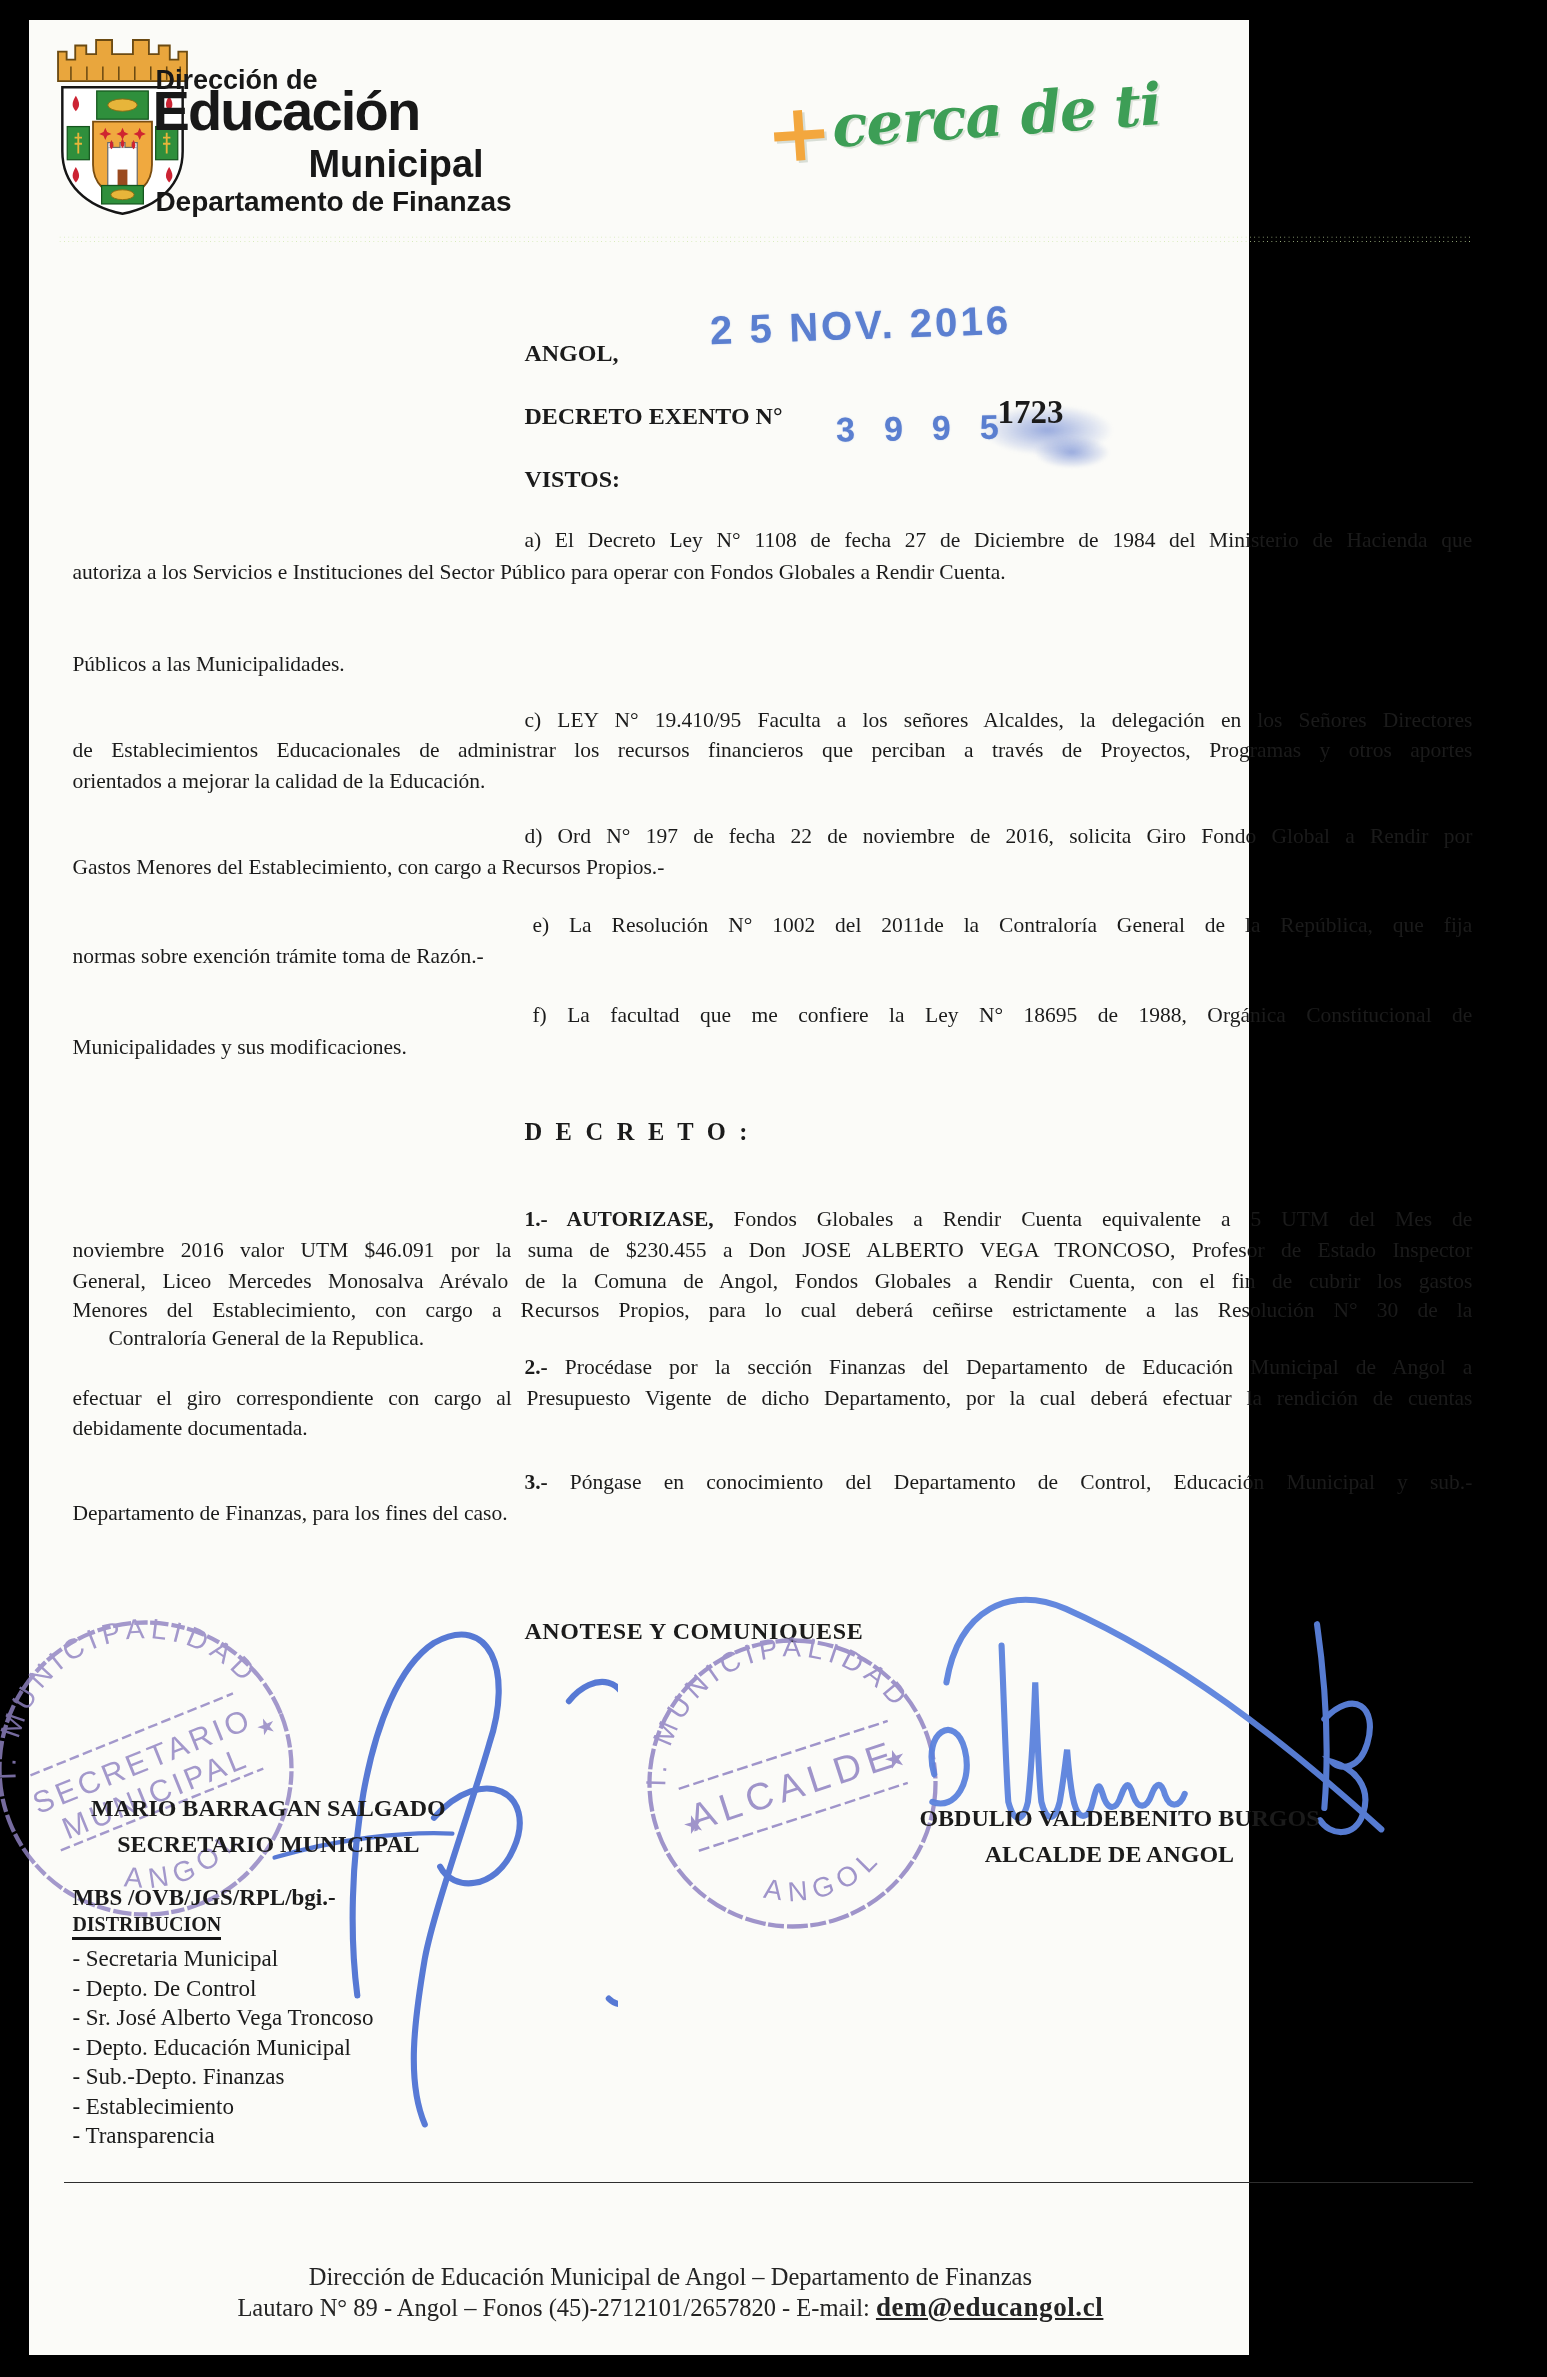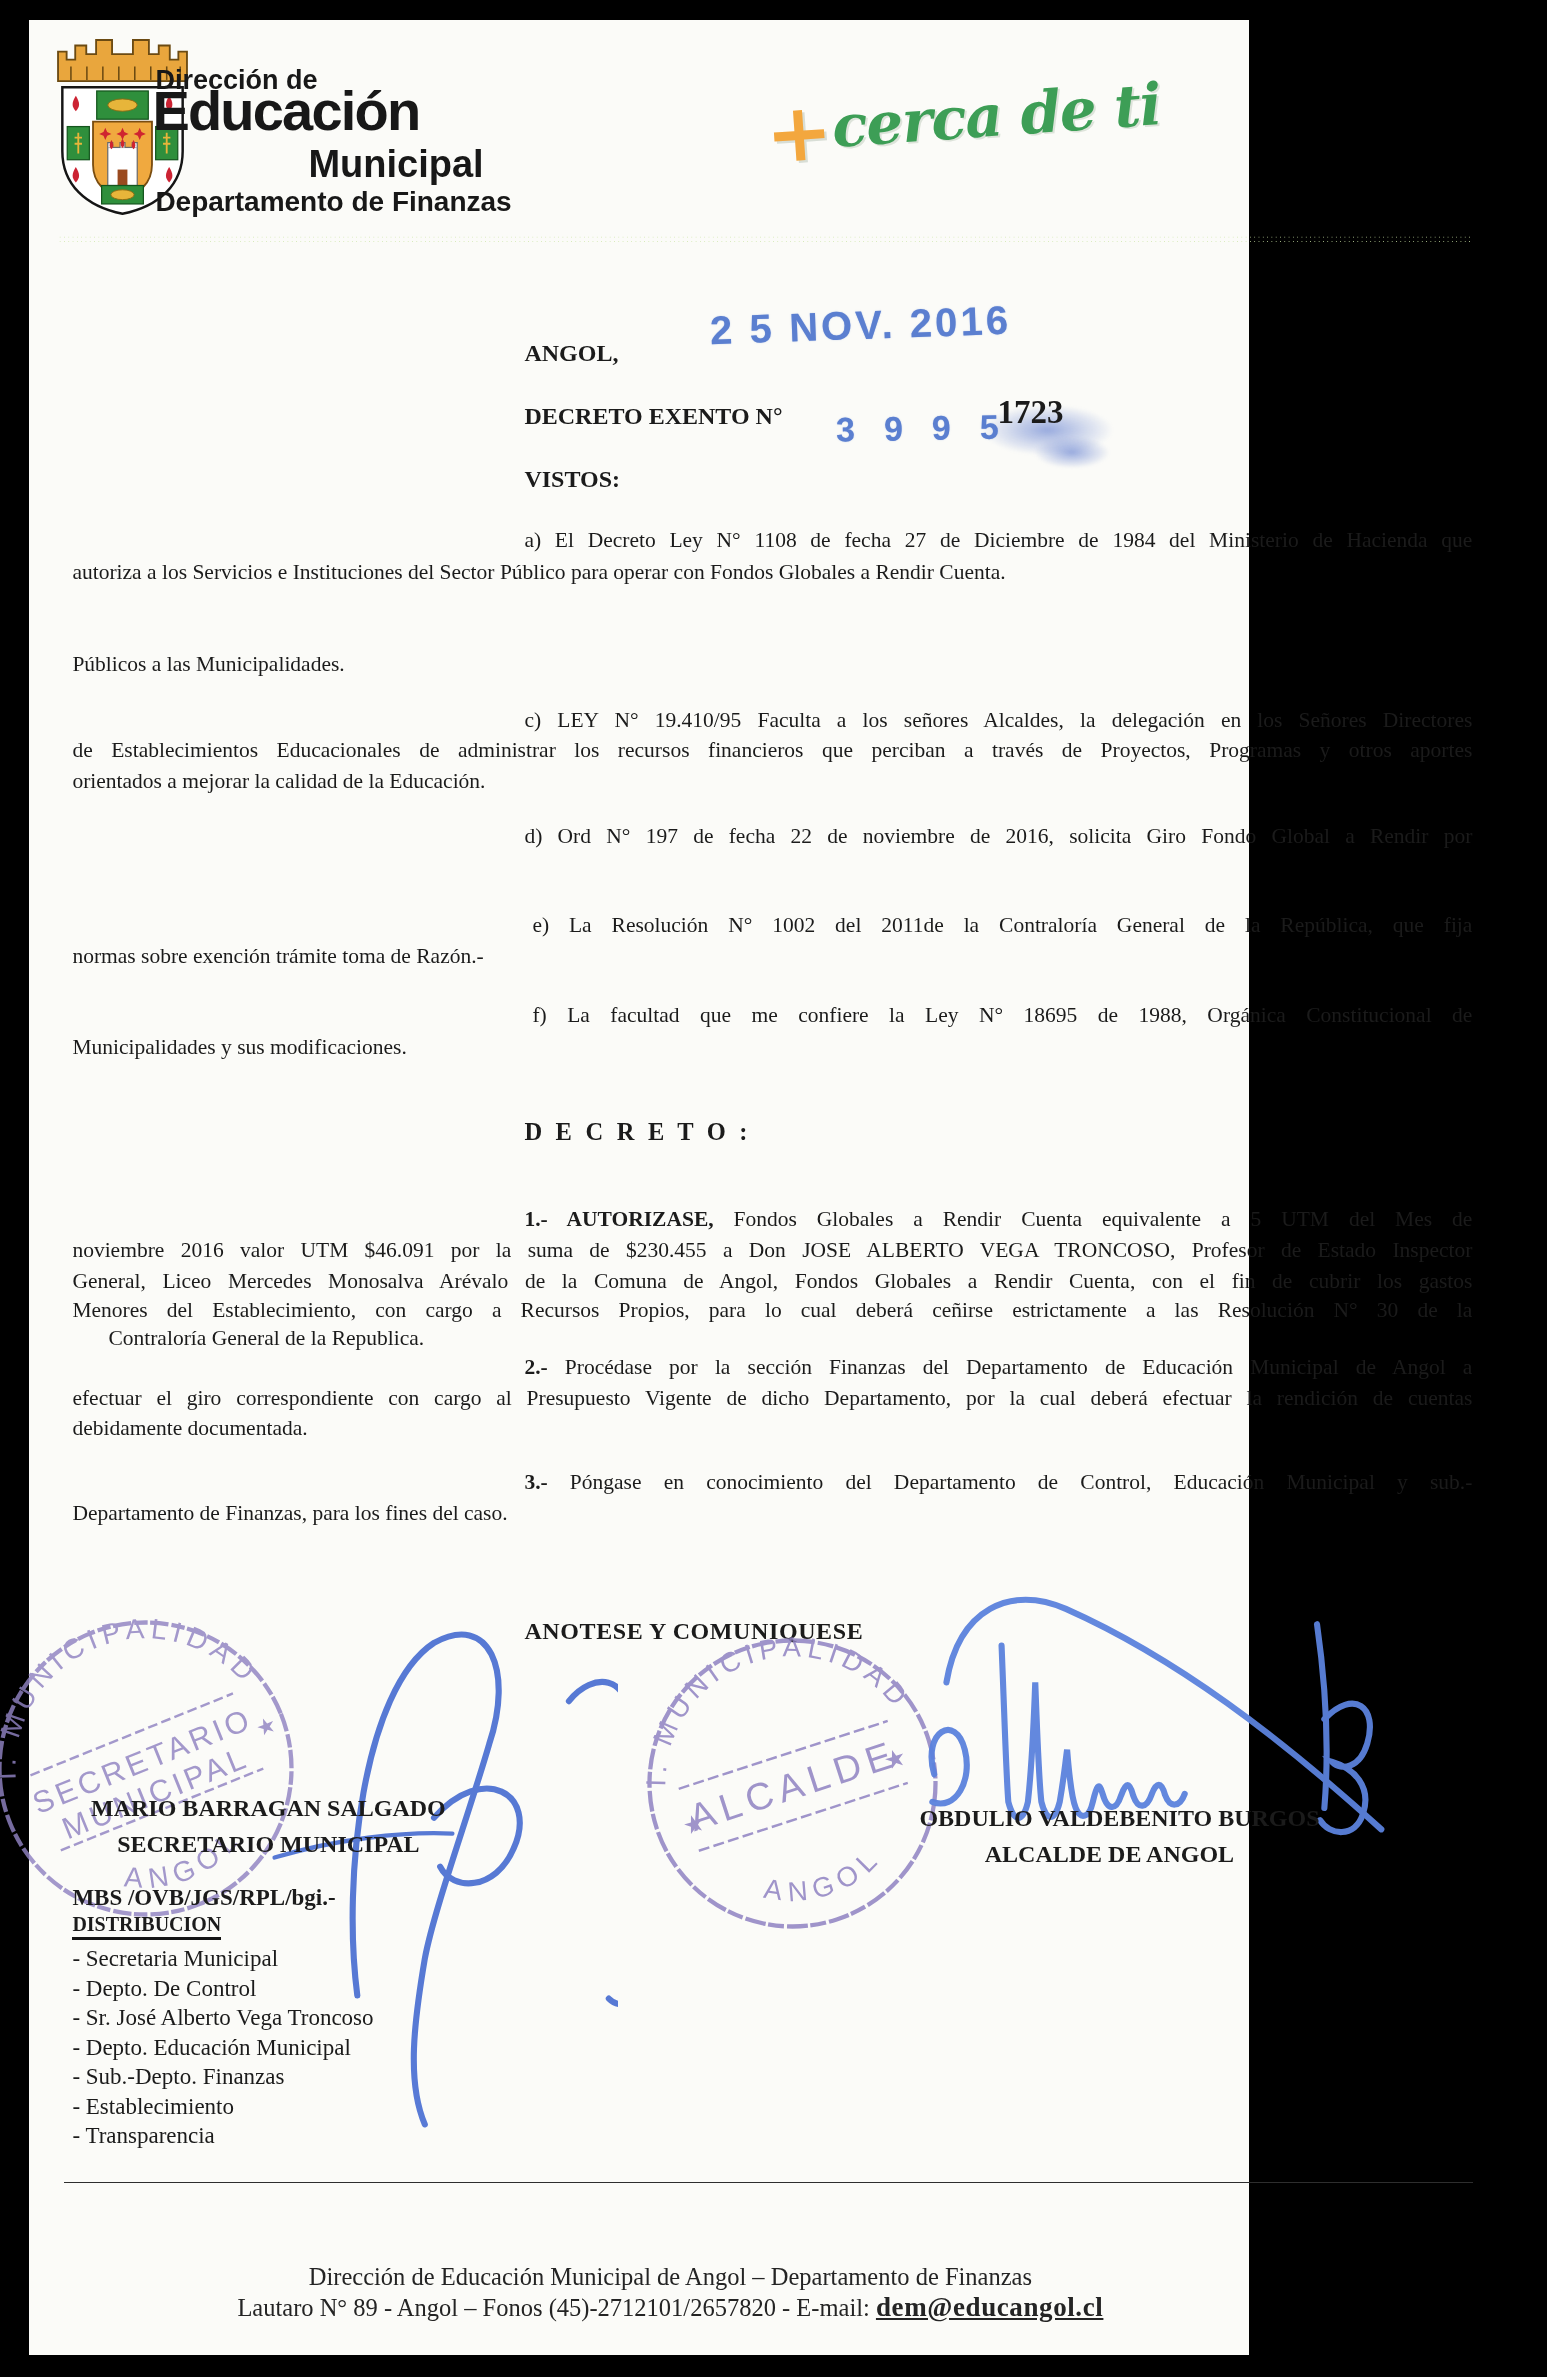--- a/index.html
+++ b/index.html
@@ -116,20 +116,21 @@
     <div class="abs ln just" style="left:495px;top:507px;width:948px;">a) El Decreto Ley N° 1108 de fecha 27 de Diciembre de 1984 del Ministerio de Hacienda que</div>
     <div class="abs ln" style="left:43px;top:539px;">autoriza a los Servicios e Instituciones del Sector Público para operar con Fondos Globales a Rendir Cuenta.</div>
 
     <div class="abs ln" style="left:43px;top:631px;">Públicos a las Municipalidades.</div>
 
     <div class="abs ln just" style="left:495px;top:687px;width:948px;">c) LEY N° 19.410/95 Faculta a los señores Alcaldes, la delegación en los Señores Directores</div>
     <div class="abs ln just" style="left:43px;top:717px;width:1400px;">de Establecimientos Educacionales de administrar los recursos financieros que perciban a través de Proyectos, Programas y otros aportes</div>
     <div class="abs ln" style="left:43px;top:748px;">orientados a mejorar la calidad de la Educación.</div>
 
     <div class="abs ln just" style="left:495px;top:803px;width:948px;">d) Ord N° 197 de fecha 22 de noviembre de 2016, solicita Giro Fondo Global a Rendir por</div>
+    <div class="abs ln" style="left:43px;top:834px;">Gastos Menores del Establecimiento, con cargo a Recursos Propios.-</div>
 
     <div class="abs ln just" style="left:503px;top:892px;width:940px;">e) La Resolución N° 1002 del 2011de la Contraloría General de la República, que fija</div>
     <div class="abs ln" style="left:43px;top:923px;">normas sobre exención trámite toma de Razón.-</div>
 
     <div class="abs ln just" style="left:503px;top:982px;width:940px;">f) La facultad que me confiere la Ley N° 18695 de 1988, Orgánica Constitucional de</div>
     <div class="abs ln" style="left:43px;top:1014px;">Municipalidades y sus modificaciones.</div>
 
     <div class="abs serifbold" style="left:495px;top:1098px;font-size:24.5px;letter-spacing:3.7px;">D E C R E T O :</div>
 
     <div class="abs ln just" style="left:495px;top:1186px;width:948px;"><span class="b">1.- AUTORIZASE,</span><span> Fondos Globales a Rendir Cuenta equivalente a 5 UTM del Mes de</span></div>

